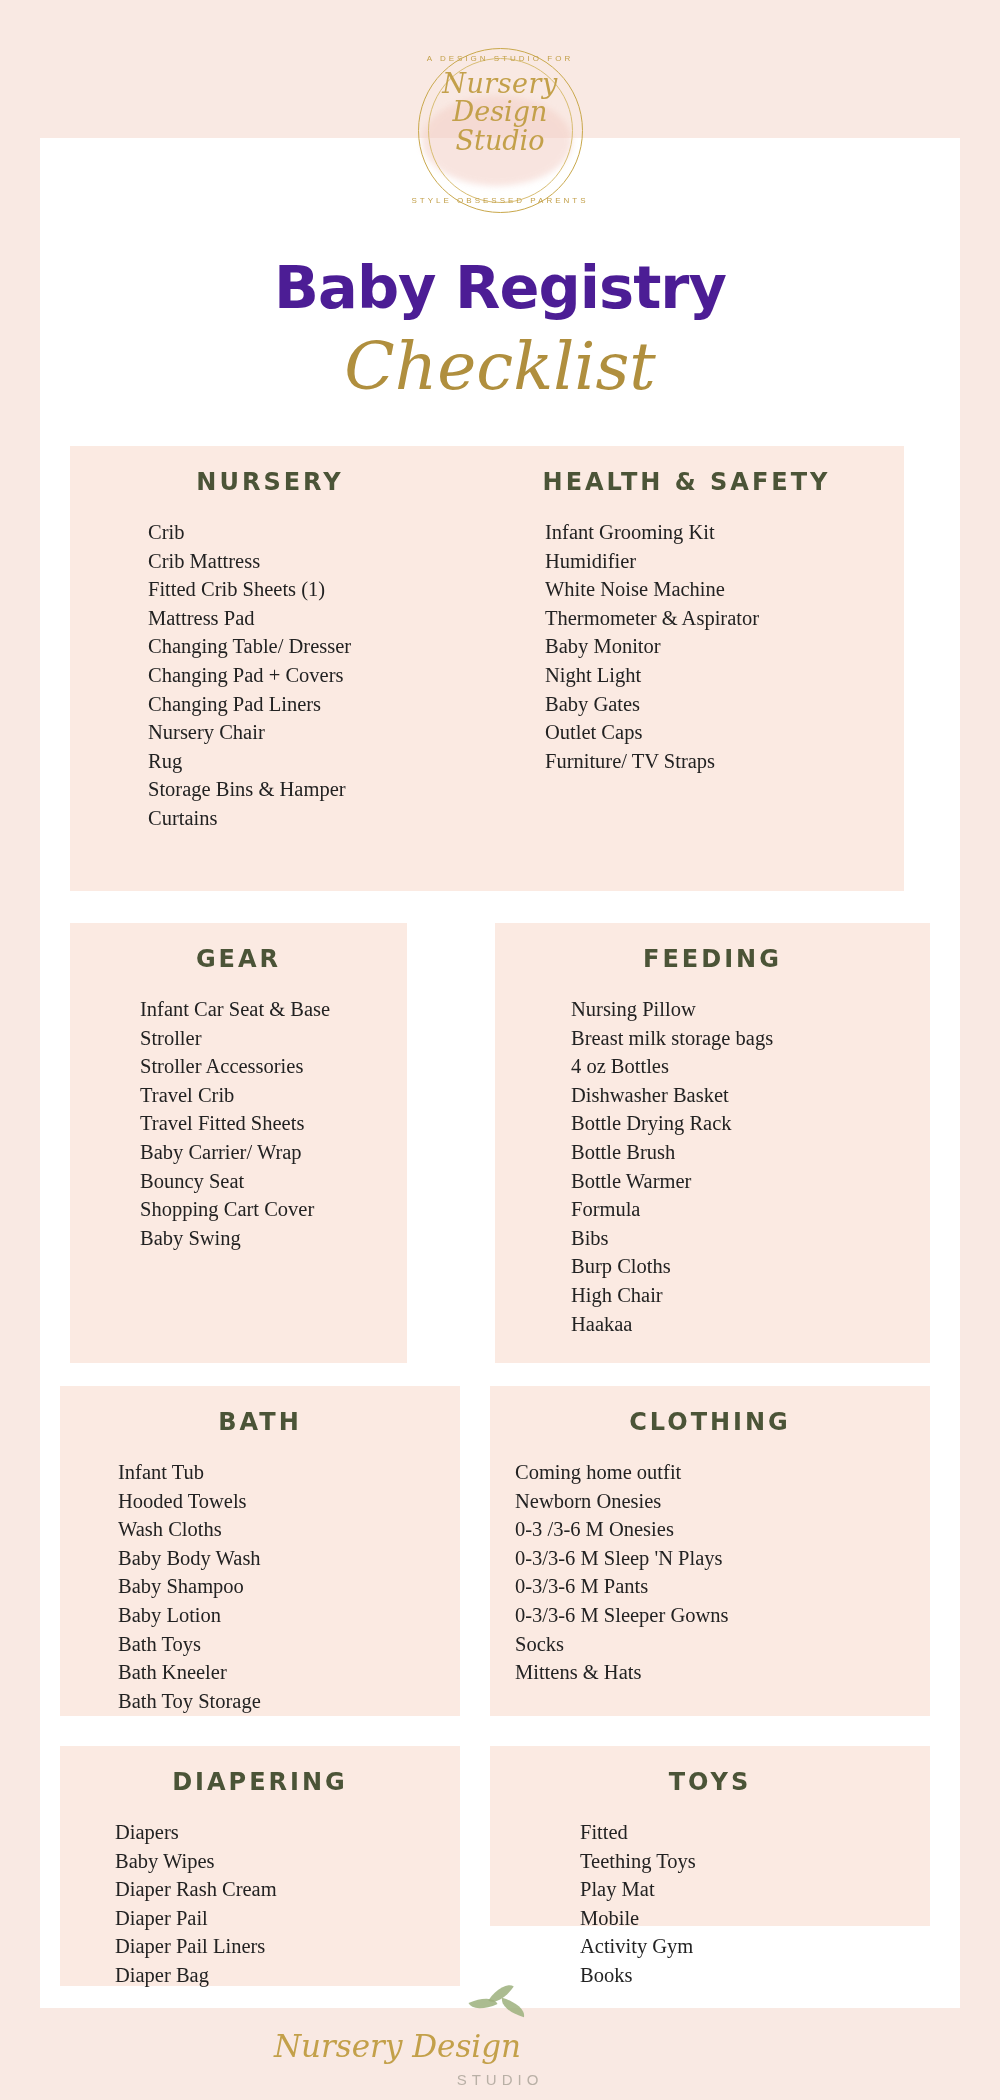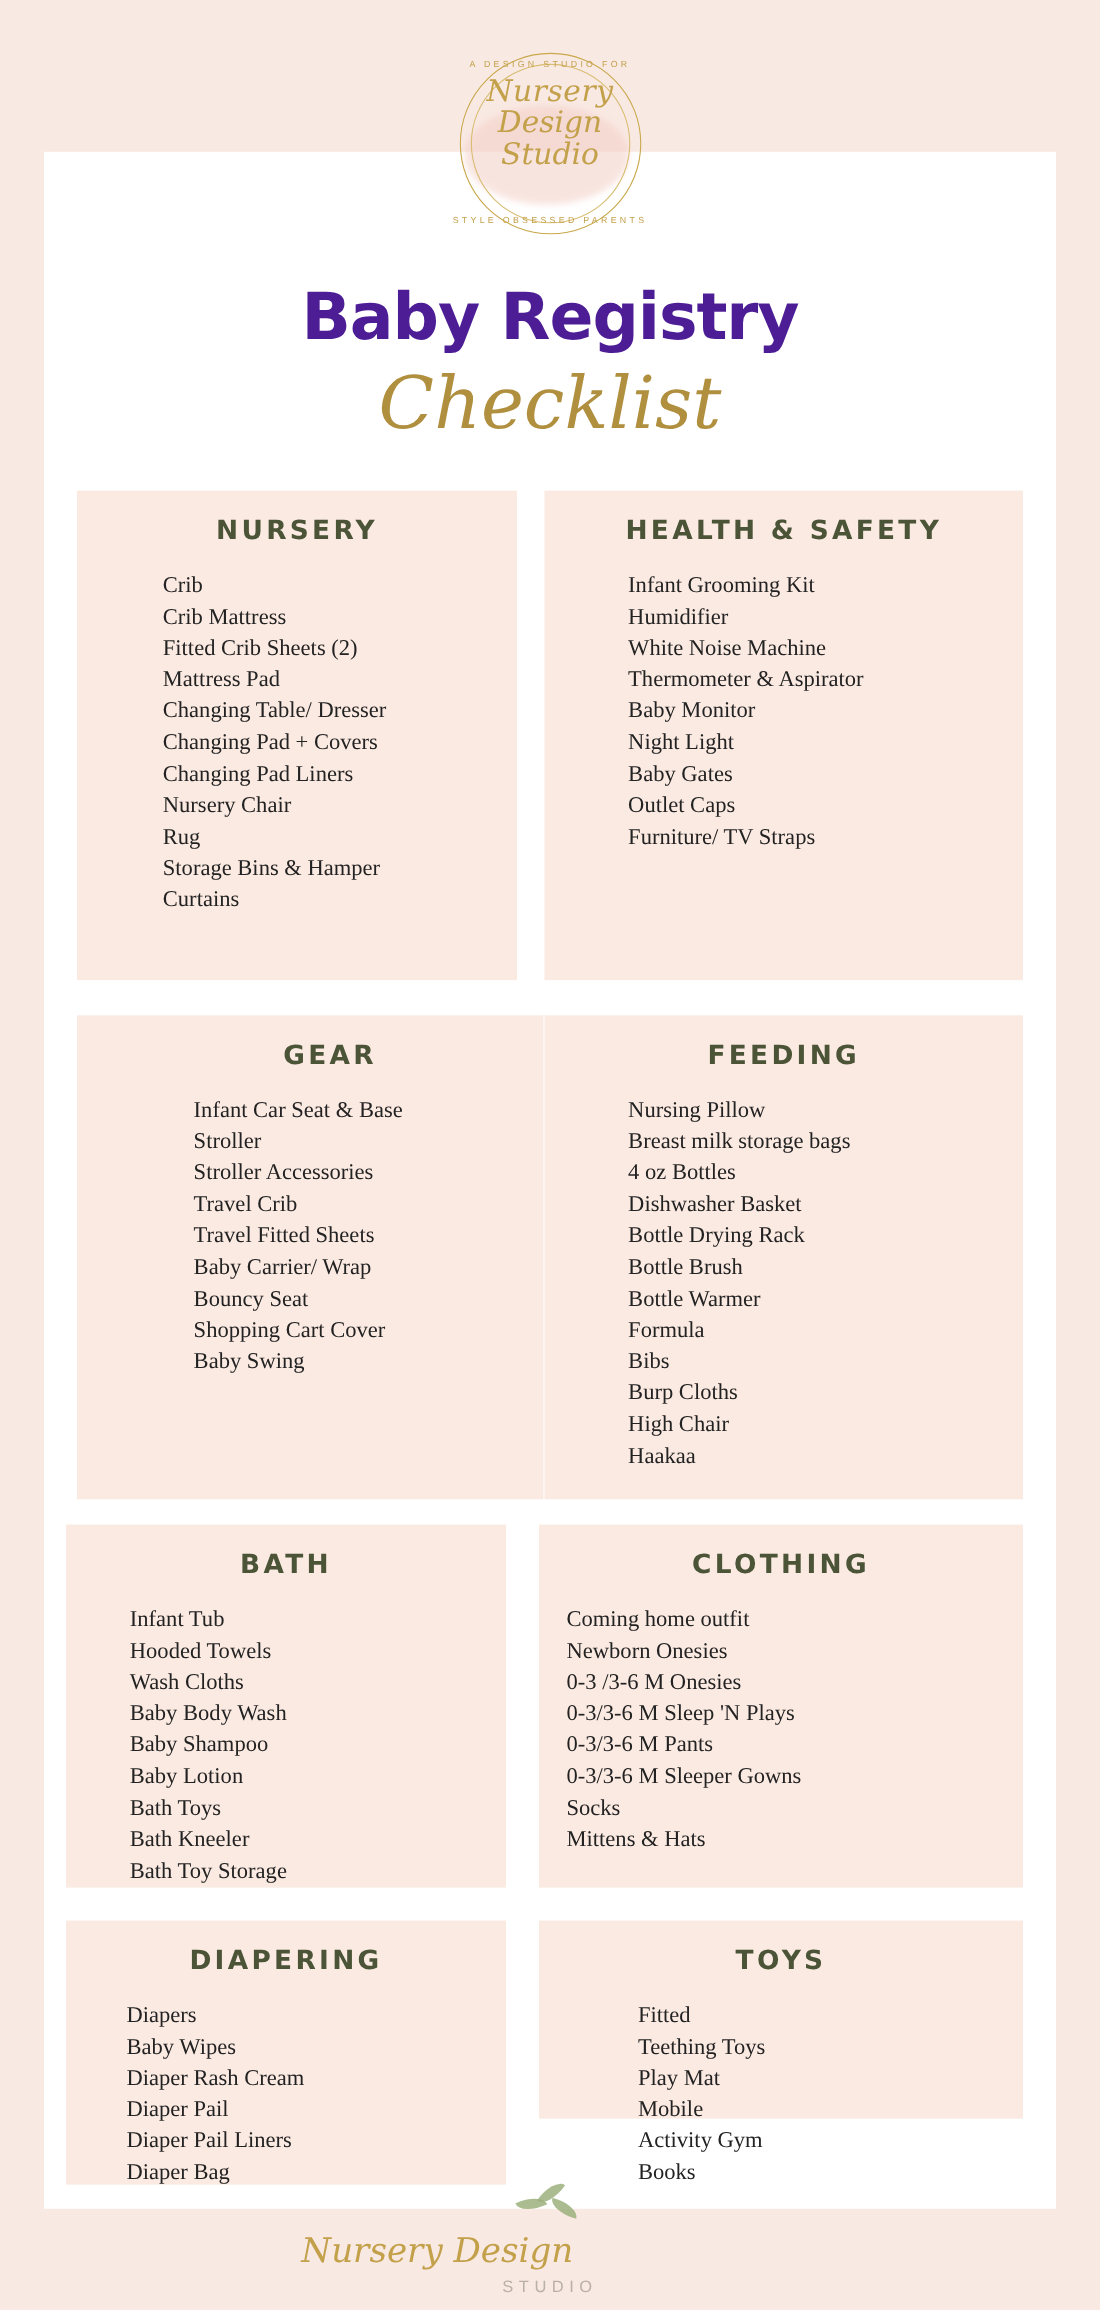--- a/index.html
+++ b/index.html
@@ -182,48 +182,48 @@
   <div class="title-main">Baby Registry</div>
   <div class="title-script">Checklist</div>
 
   <div class="boxes">
 
     <div class="box pad-a" style="left:70px; top:418px; width:400px; height:445px;">
       <h2>NURSERY</h2>
       <ul>
         <li>Crib</li>
         <li>Crib Mattress</li>
-        <li>Fitted Crib Sheets (2)</li>
+        <li>Fitted Crib Sheets (1)</li>
         <li>Mattress Pad</li>
         <li>Changing Table/ Dresser</li>
         <li>Changing Pad + Covers</li>
         <li>Changing Pad Liners</li>
         <li>Nursery Chair</li>
         <li>Rug</li>
         <li>Storage Bins &amp; Hamper</li>
         <li>Curtains</li>
       </ul>
     </div>
 
-    <div class="box pad-b" style="left:495px; top:418px; width:435px; height:445px;">
+    <div class="box pad-b" style="left:469px; top:418px; width:435px; height:445px;">
       <h2>HEALTH &amp; SAFETY</h2>
       <ul>
         <li>Infant Grooming Kit</li>
         <li>Humidifier</li>
         <li>White Noise Machine</li>
         <li>Thermometer &amp; Aspirator</li>
         <li>Baby Monitor</li>
         <li>Night Light</li>
         <li>Baby Gates</li>
         <li>Outlet Caps</li>
         <li>Furniture/ TV Straps</li>
       </ul>
     </div>
 
-    <div class="box pad-a" style="left:70px; top:895px; width:424px; height:440px;padding-left:36px;">
+    <div class="box pad-a" style="left:70px; top:895px; width:337px; height:440px;">
       <h2>GEAR</h2>
       <ul style="padding-left:70px;">
         <li>Infant Car Seat &amp; Base</li>
         <li>Stroller</li>
         <li>Stroller Accessories</li>
         <li>Travel Crib</li>
         <li>Travel Fitted Sheets</li>
         <li>Baby Carrier/ Wrap</li>
         <li>Bouncy Seat</li>
         <li>Shopping Cart Cover</li>

